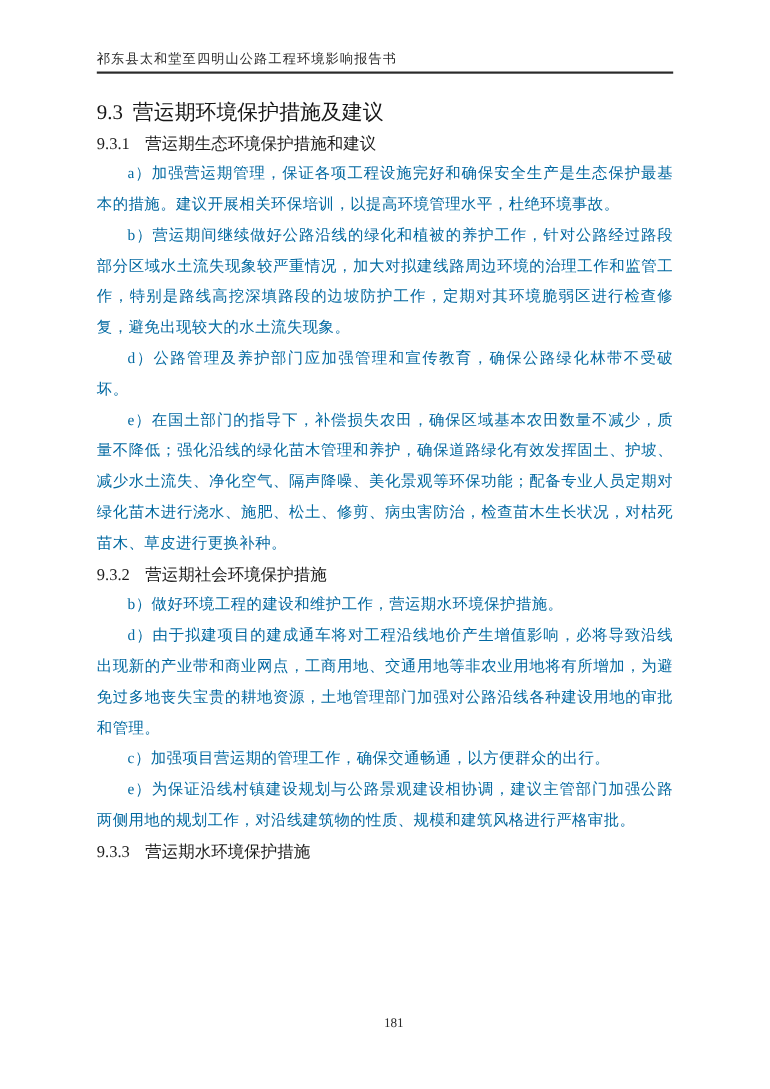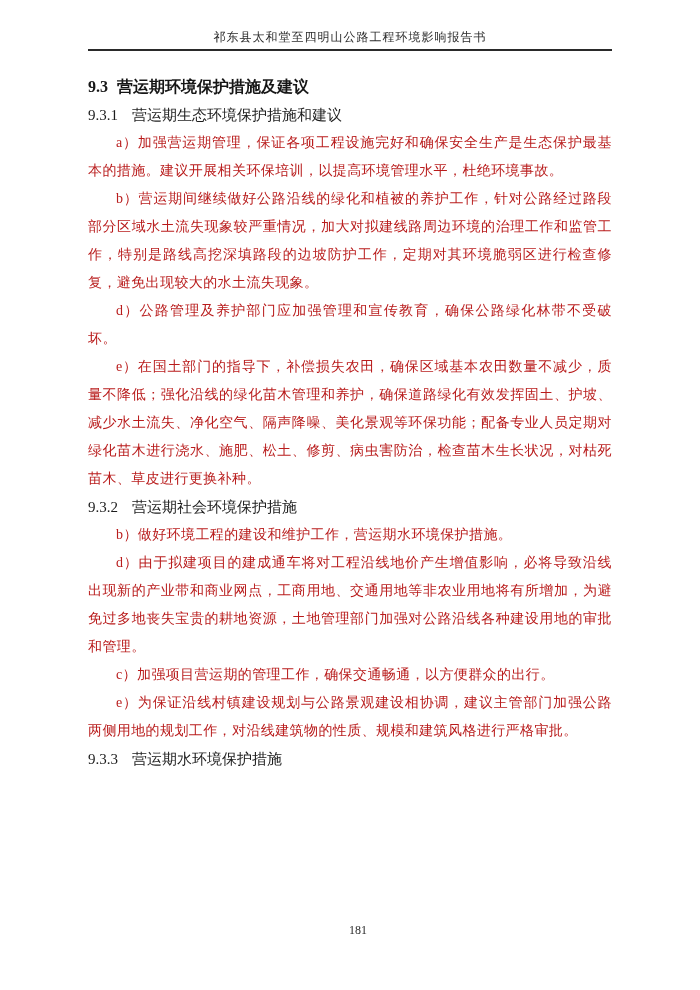--- a/index.html
+++ b/index.html
@@ -16,36 +16,36 @@
     color: #1c1c1c;
     -webkit-font-smoothing: antialiased;
   }
   .page {
     position: absolute;
     inset: 0;
     padding: 0 88px;
     box-sizing: border-box;
   }
   .page-header {
-    padding-top: 30px;
+    padding-top: 46px;
     padding-bottom: 5px;
     border-bottom: 2px solid #2a2a2a;
-    text-align: center;
+    text-align: left;
     font-size: 12px;
     letter-spacing: 1px;
     color: #2b2b2b;
     line-height: 14px;
   }
   .content {
     margin-top: 22px;
   }
   .h1 {
     font-family: "Liberation Sans", "DejaVu Sans", sans-serif;
-    font-weight: 700;
-    font-size: 16px;
+    font-weight: 400;
+    font-size: 19px;
     line-height: 28px;
     margin: 0;
     color: #161616;
   }
   .h1 .hnum {
     font-family: "Liberation Serif", serif;
     margin-right: 9px;
   }
   .h2 {
     font-weight: 400;
@@ -58,21 +58,21 @@
     margin-right: 14px;
     text-align: center;
   }
   .para {
     margin: 0;
     font-size: 14px;
     line-height: 28px;
     text-align: justify;
     text-indent: 2em;
     letter-spacing: 0.4px;
-    color: #b91c1c;
+    color: #0369a1;
   }
   .page-footer {
     position: absolute;
     left: 0;
     right: 0;
     bottom: 52px;
     text-align: center;
     font-size: 12px;
     color: #2b2b2b;
     padding-left: 16px;

